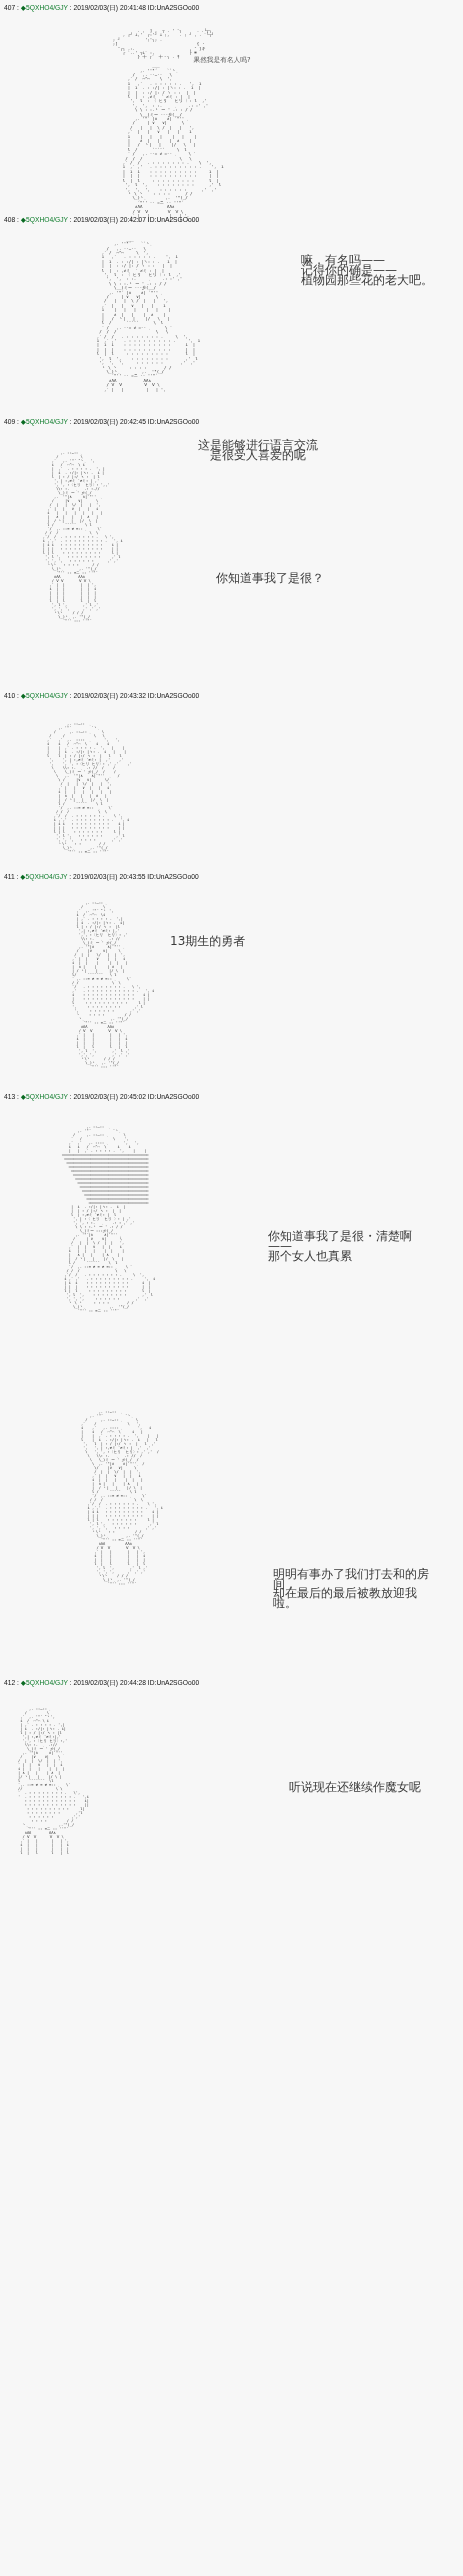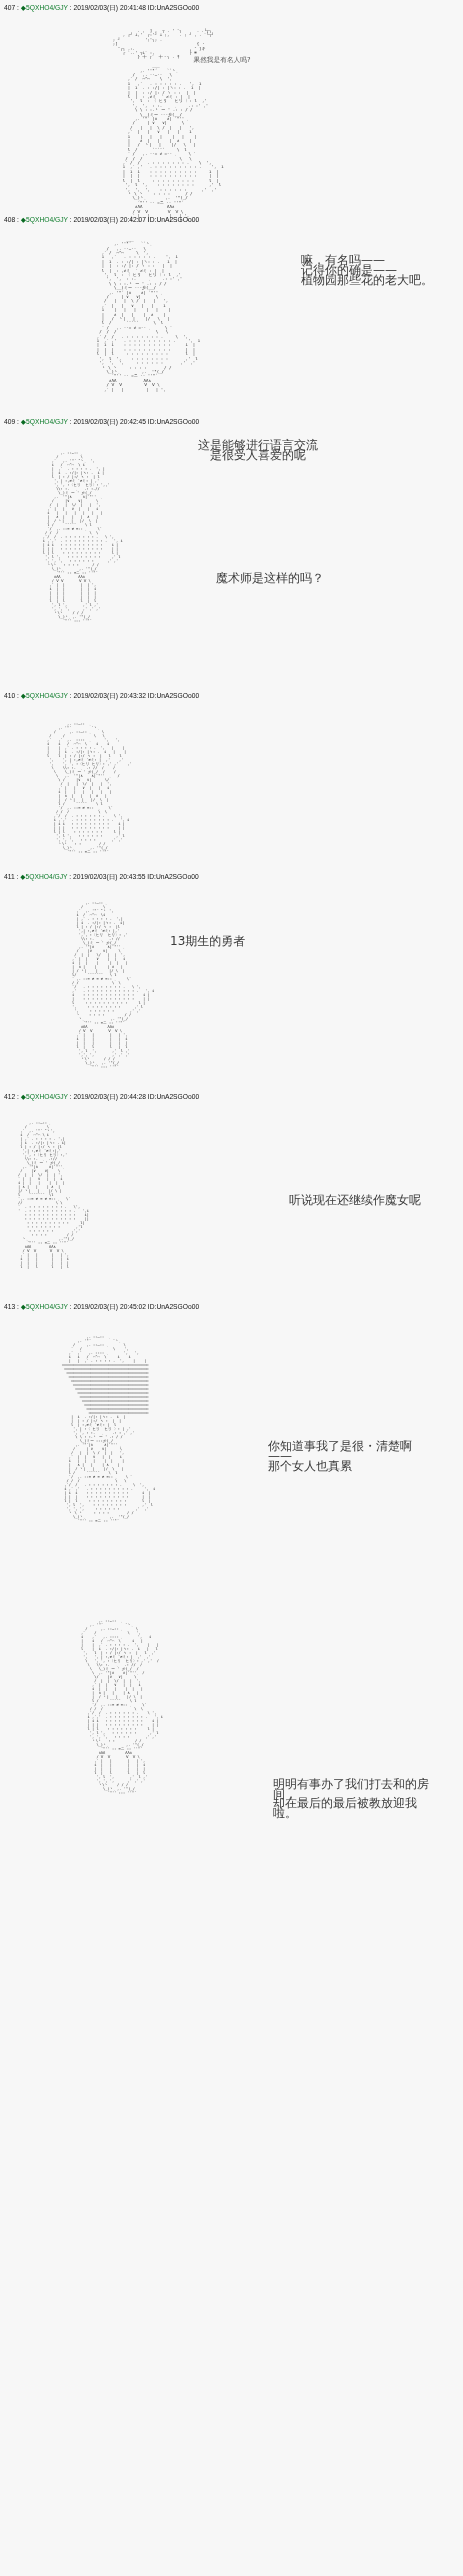--- a/index.html
+++ b/index.html
@@ -207,21 +207,21 @@
     |  |  |       |  |  |
     l  |  l       l  |  l
      ', l ',       ,' l ,'
      ', ', ',      ,' ,' ,'
       丶\丶    / / /
         \_)丶、,. '"(_/
           ´"'' ‐-‐ ''"´
 </pre>
       <div class="dlg c" style="left:196px;top:13.4px;width:124px;">这是能够进行语言交流
 是很受人喜爱的呢</div>
-      <div class="dlg" style="left:216px;top:147px;width:124px;">魔术师是这样的吗？</div>
+      <div class="dlg" style="left:216px;top:147px;width:124px;">你知道事我了是很？</div>
     </div>
   </div>
 
   <div class="post">
     <div class="post-header">
       <span>410</span><span> : </span><span class="diamond">◆</span><span class="trip">5QXHO4/GJY</span><span> : </span><span class="date">2019/02/03(日) 20:43:32</span> <span class="uid">ID:UnA2SGOo00</span>
     </div>
     <div class="post-body" style="height:149px;">
 <pre class="aa small" style="padding-left:36px;padding-top:15.5px;">              ,. -‐…‐-  、
           ,. '"´         `丶、
@@ -302,67 +302,20 @@
   i  |   |       |   |  i
   |  |   |       |   |  |
   l  |   l       l   |  l
    ', l  ',       ,'  l ,'
    ',', ',        ,' ,' ,'
     丶\丶      / / /
       \_)丶、 ,. '"(_/
         ´"'' ‐-‐ ''"´
 </pre>
       <div class="dlg" style="left:170px;top:55px;width:113px;">13期生的勇者</div>
-    </div>
-  </div>
-
-  <div class="post">
-    <div class="post-header">
-      <span>412</span><span> : </span><span class="diamond">◆</span><span class="trip">5QXHO4/GJY</span><span> : </span><span class="date">2019/02/03(日) 20:44:28</span> <span class="uid">ID:UnA2SGOo00</span>
-    </div>
-    <div class="post-body" style="height:178px;">
-<pre class="aa small" style="padding-left:18px;padding-top:13.4px;">     ,. -‐…‐- 、
-   /         \
- ,′  ,. '"´ ̄`丶',
- i  /  ⌒^⌒ \ i
- | ,′ . : : : : . ',|
- | i  . :/|: |ヽ: . i|
- l | : / |:/ ヽ : |l
-  ',| :,≠ミ ′≠ミ:|,'
-  ',', :〈ヒリ ヒリ〉:,'
-   \\: :.  、 .://
-    \_)ミ ー ' 彡(_/
-  ,. '"|∧     ∧|`"''、
- /    |∨    ∨|    \
-/  |  |  \/  |  | ',
-′ |  |   ∨   |  |  i
-i |  |   |    |  |  |
-| ∧ |   |    | ∧  |
-|/ 丶|   |    |/ \ |
-l    ̄ ̄ ̄ ̄ ̄ ̄ ̄   \l
-′,. -‐= ≠ = ≠ =‐- 、  \′
-//               \ \
-′  . : : : : : : : : .   \',
-'  . : : : : : : : : : : .   ',i
-   : : : : : : : : : : : :    i|
-   : : : : : : : : : : : :    ||
-    : : : : : : : : : :     l|
-    : : : : : : : :       ,'l
-     : : : : : :        ,',' 
-      : : : :         / /
-  丶、             ,.'"(_/
-    ´"'' ‐- =ニ ‐- ''"´
-   ∧ΛΛ        ΛΛ∧
-  / Ⅴ  Ⅴ      Ⅴ  Ⅴ \
- ,′ |   |      |   | ',
- i  |   |      |   |  i
- |  |   |      |   |  |
- l  |   l      l   |  l
-</pre>
-      <div class="dlg" style="left:289px;top:94px;width:144px;">听说现在还继续作魔女呢</div>
     </div>
   </div>
 
   <div class="post">
     <div class="post-header">
       <span>413</span><span> : </span><span class="diamond">◆</span><span class="trip">5QXHO4/GJY</span><span> : </span><span class="date">2019/02/03(日) 20:45:02</span> <span class="uid">ID:UnA2SGOo00</span>
     </div>
     <div class="post-body" style="height:268px;">
 <pre class="aa small" style="padding-left:62px;padding-top:17.5px;">           ,. -‐…‐-  、
        ,. '"´          `丶、
@@ -460,15 +413,62 @@
            ', ', ',      ,' ,' ,'
             丶\丶    / / /
               \_)丶、,. '"(_/
                 ´"'' ‐-‐ ''"´
 </pre>
       <div class="dlg" style="left:273px;top:181px;width:165px;">明明有事办了我们打去和的房间，
 却在最后的最后被教放迎我啦。</div>
     </div>
   </div>
 
+  <div class="post">
+    <div class="post-header">
+      <span>412</span><span> : </span><span class="diamond">◆</span><span class="trip">5QXHO4/GJY</span><span> : </span><span class="date">2019/02/03(日) 20:44:28</span> <span class="uid">ID:UnA2SGOo00</span>
+    </div>
+    <div class="post-body" style="height:178px;">
+<pre class="aa small" style="padding-left:18px;padding-top:13.4px;">     ,. -‐…‐- 、
+   /         \
+ ,′  ,. '"´ ̄`丶',
+ i  /  ⌒^⌒ \ i
+ | ,′ . : : : : . ',|
+ | i  . :/|: |ヽ: . i|
+ l | : / |:/ ヽ : |l
+  ',| :,≠ミ ′≠ミ:|,'
+  ',', :〈ヒリ ヒリ〉:,'
+   \\: :.  、 .://
+    \_)ミ ー ' 彡(_/
+  ,. '"|∧     ∧|`"''、
+ /    |∨    ∨|    \
+/  |  |  \/  |  | ',
+′ |  |   ∨   |  |  i
+i |  |   |    |  |  |
+| ∧ |   |    | ∧  |
+|/ 丶|   |    |/ \ |
+l    ̄ ̄ ̄ ̄ ̄ ̄ ̄   \l
+′,. -‐= ≠ = ≠ =‐- 、  \′
+//               \ \
+′  . : : : : : : : : .   \',
+'  . : : : : : : : : : : .   ',i
+   : : : : : : : : : : : :    i|
+   : : : : : : : : : : : :    ||
+    : : : : : : : : : :     l|
+    : : : : : : : :       ,'l
+     : : : : : :        ,',' 
+      : : : :         / /
+  丶、             ,.'"(_/
+    ´"'' ‐- =ニ ‐- ''"´
+   ∧ΛΛ        ΛΛ∧
+  / Ⅴ  Ⅴ      Ⅴ  Ⅴ \
+ ,′ |   |      |   | ',
+ i  |   |      |   |  i
+ |  |   |      |   |  |
+ l  |   l      l   |  l
+</pre>
+      <div class="dlg" style="left:289px;top:94px;width:144px;">听说现在还继续作魔女呢</div>
+    </div>
+  </div>
+
   <div class="tail"></div>
 </div>
 
 
 </body></html>

